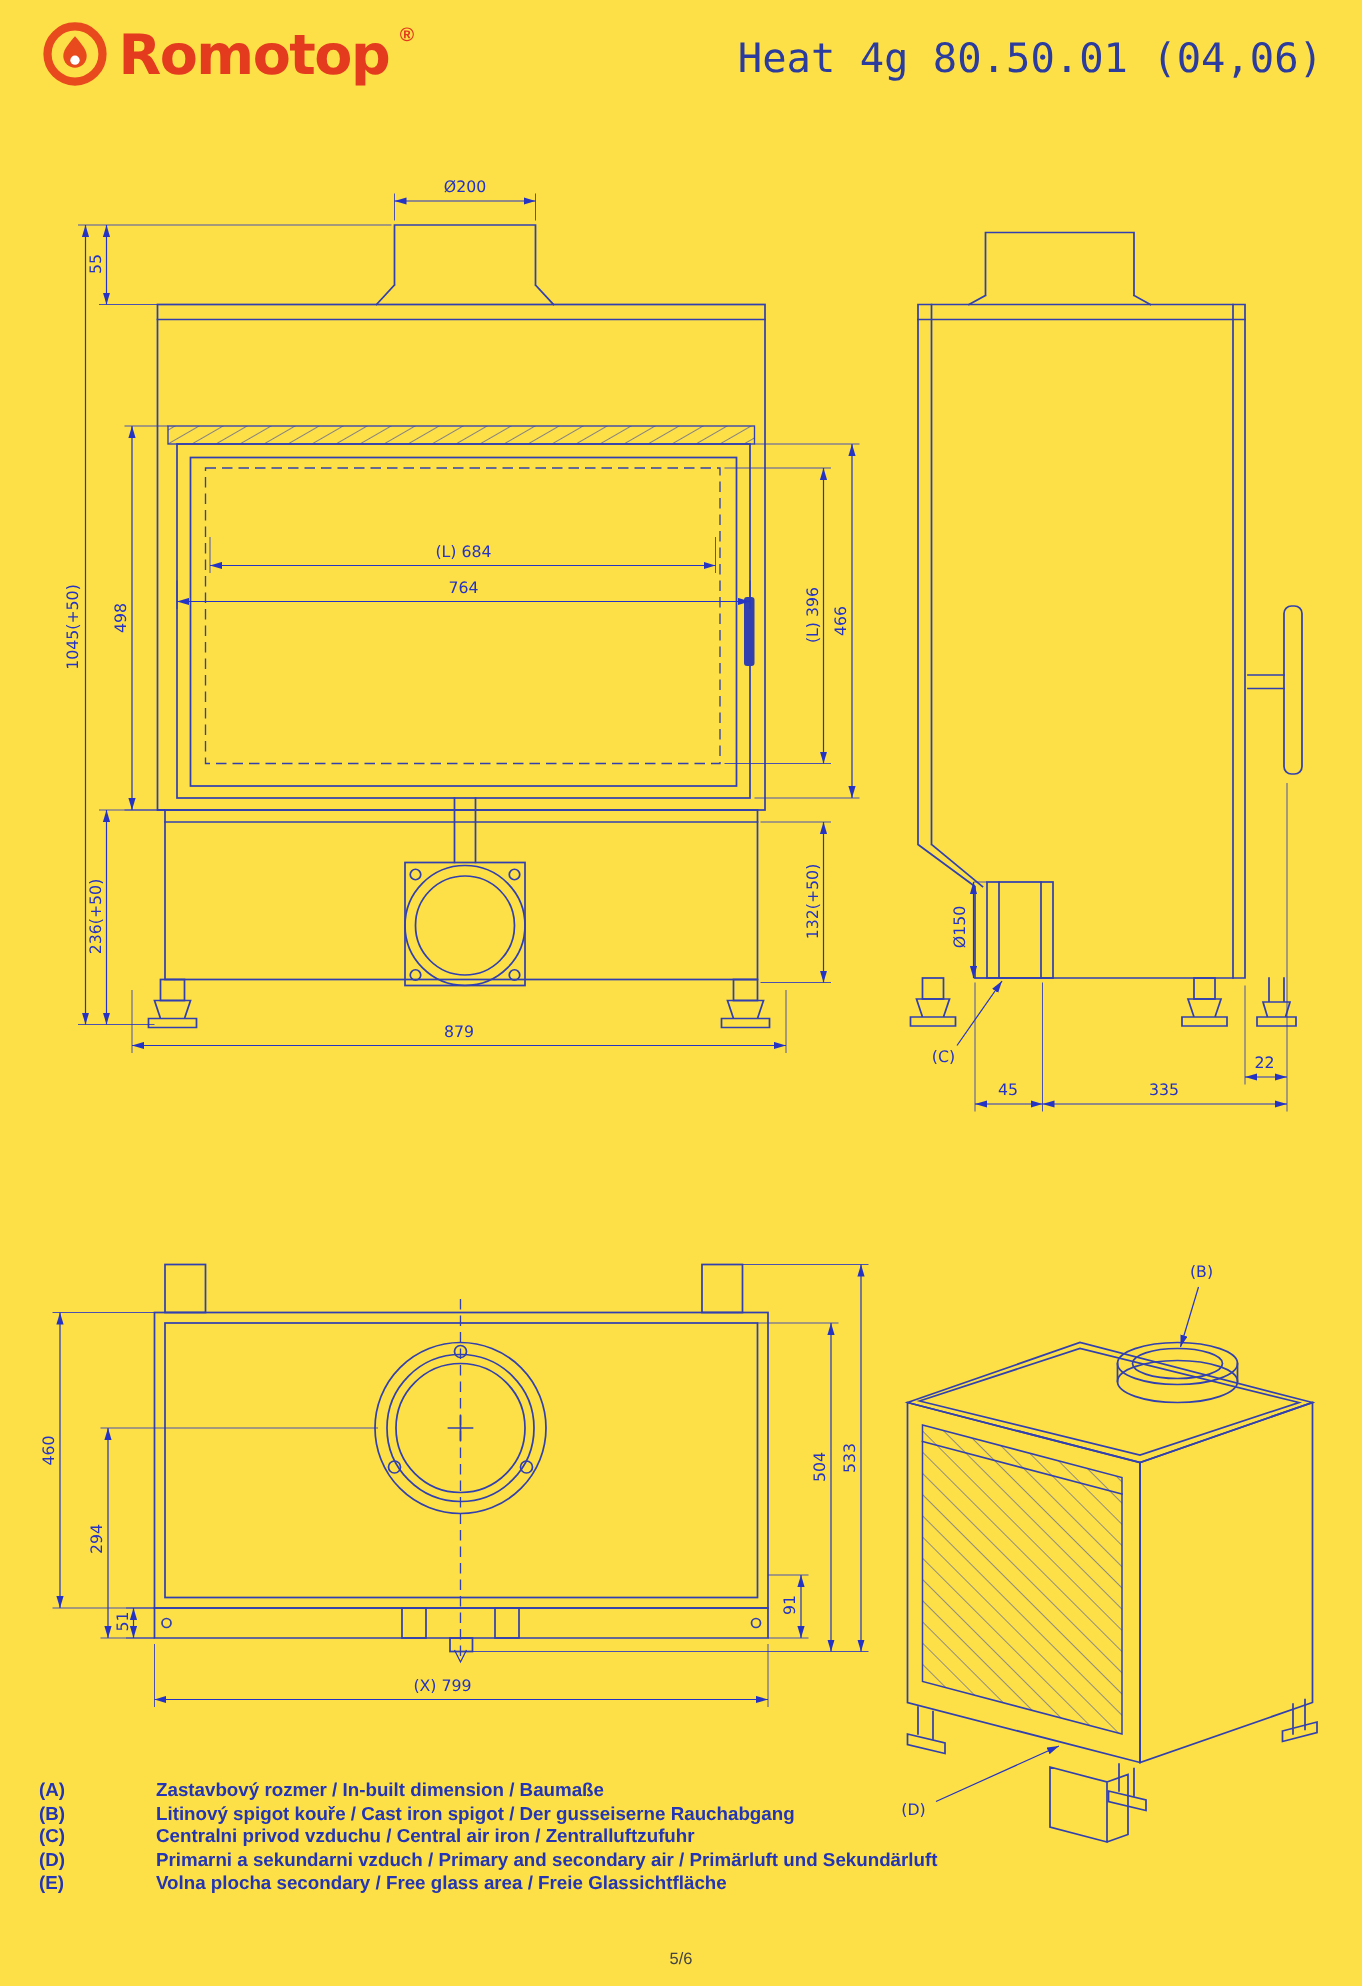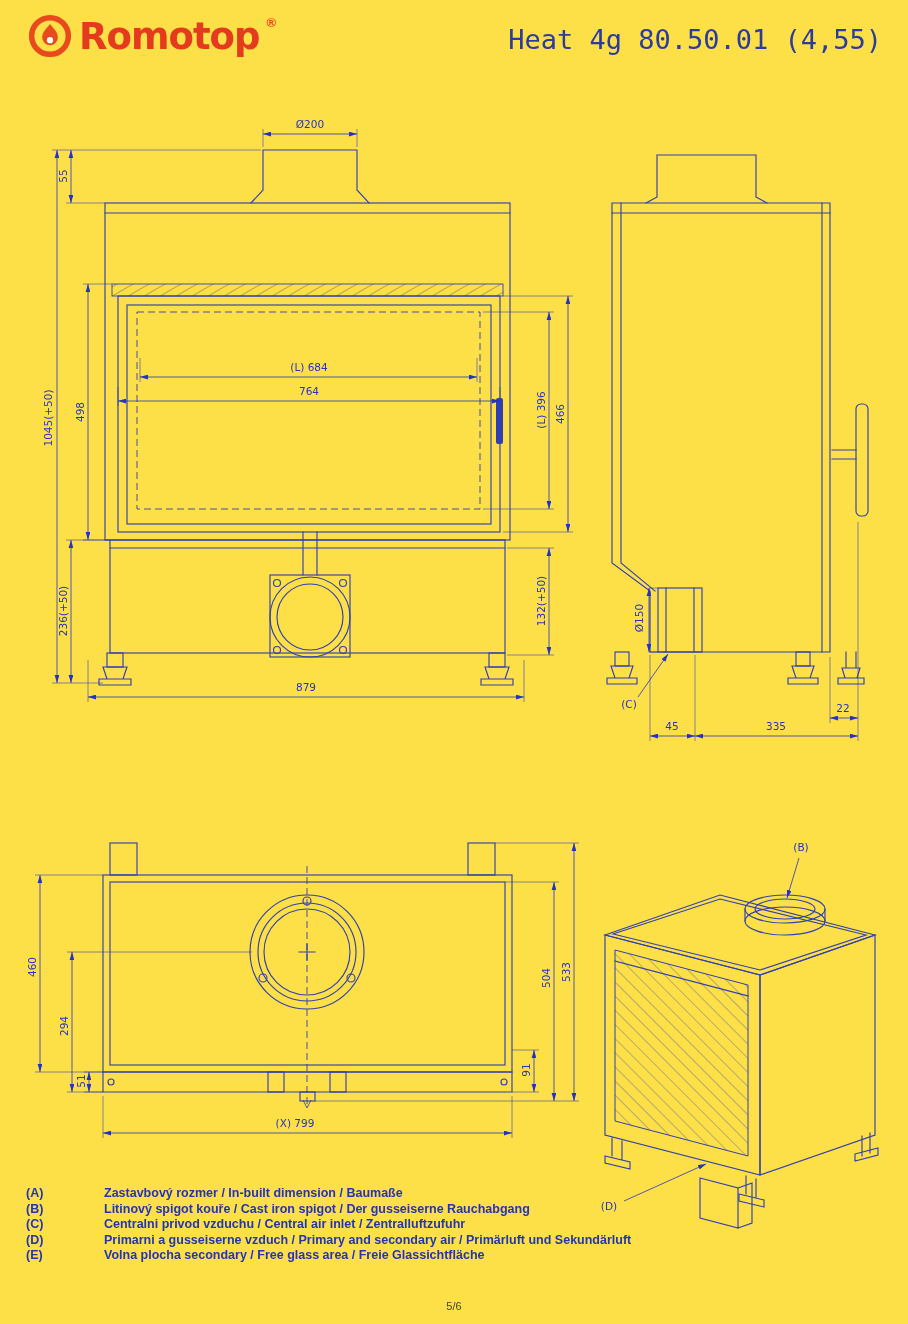--- a/index.html
+++ b/index.html
@@ -43,21 +43,21 @@
   <div class="hdr">
     <div class="brand">
       <svg class="brand-icon" viewBox="0 0 48 48">
         <circle cx="24" cy="24" r="20" fill="none" stroke="#e8491d" stroke-width="6"></circle>
         <path d="M24 11 c6.5 7.5 8.5 10.5 8.5 14.5 a8.5 8.5 0 0 1 -17 0 c0 -4 2 -7 8.5 -14.5 z" fill="#e8491d"></path>
         <circle cx="24" cy="28.5" r="3.4" fill="#ffffff"></circle>
       </svg>
       <span class="brand-text">Romotop</span>
         <span class="reg">®</span>
     </div>
-    <div class="title">Heat 4g 80.50.01 (4,55)</div>
+    <div class="title">Heat 4g 80.50.01 (04,06)</div>
   </div>
 
   <svg class="sheet" width="908" height="1324" viewBox="0 0 908 1324">
     <defs>
       <marker id="aE" markerWidth="11" markerHeight="8" refX="10" refY="3" orient="auto">
         <path d="M0 0 L10 3 L0 6 Z" fill="#2433c4"></path>
       </marker>
       <marker id="aS" markerWidth="11" markerHeight="8" refX="1" refY="3" orient="auto">
         <path d="M11 0 L1 3 L11 6 Z" fill="#2433c4"></path>
       </marker>
@@ -245,25 +245,25 @@
     <div class="lg-row">
       <span class="lg-key">(A)</span>
       <span class="lg-text">Zastavbový rozmer / In-built dimension / Baumaße</span>
     </div>
     <div class="lg-row">
       <span class="lg-key">(B)</span>
       <span class="lg-text">Litinový spigot kouře / Cast iron spigot / Der gusseiserne Rauchabgang</span>
     </div>
     <div class="lg-row">
       <span class="lg-key">(C)</span>
-      <span class="lg-text">Centralni privod vzduchu / Central air inlet / Zentralluftzufuhr</span>
+      <span class="lg-text">Centralni privod vzduchu / Central air iron / Zentralluftzufuhr</span>
     </div>
     <div class="lg-row">
       <span class="lg-key">(D)</span>
-      <span class="lg-text">Primarni a gusseiserne vzduch / Primary and secondary air / Primärluft und Sekundärluft</span>
+      <span class="lg-text">Primarni a sekundarni vzduch / Primary and secondary air / Primärluft und Sekundärluft</span>
     </div>
     <div class="lg-row">
       <span class="lg-key">(E)</span>
       <span class="lg-text">Volna plocha secondary / Free glass area / Freie Glassichtfläche</span>
     </div>
   </div>
 
   <div class="pageno">5/6</div>
 
 </div>

